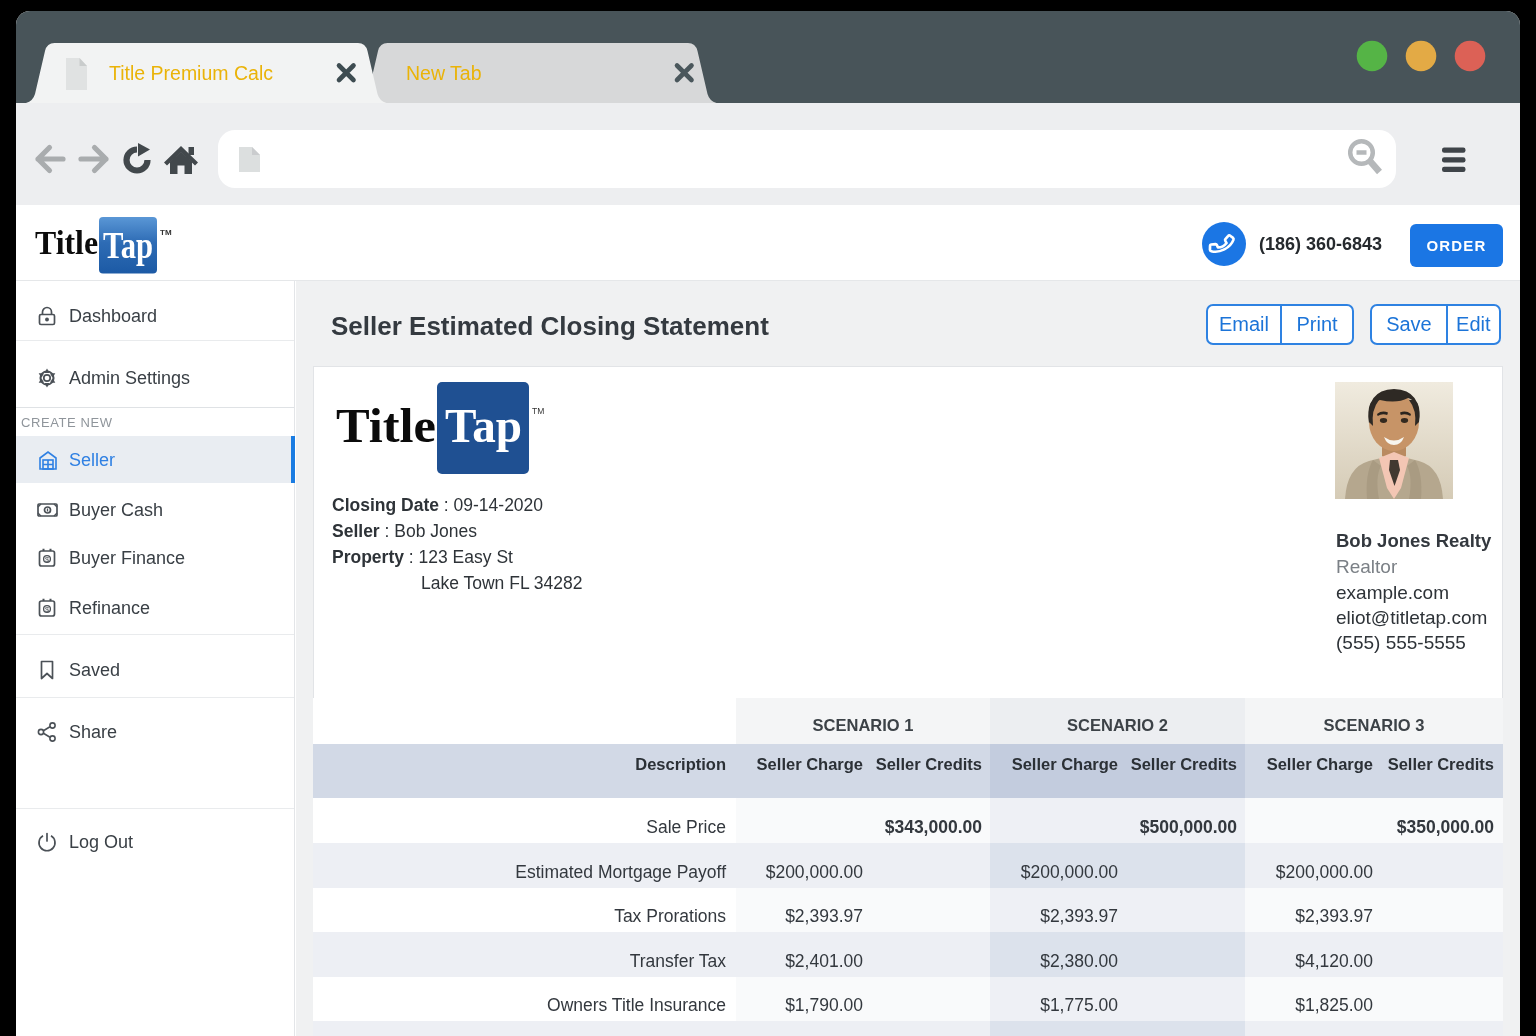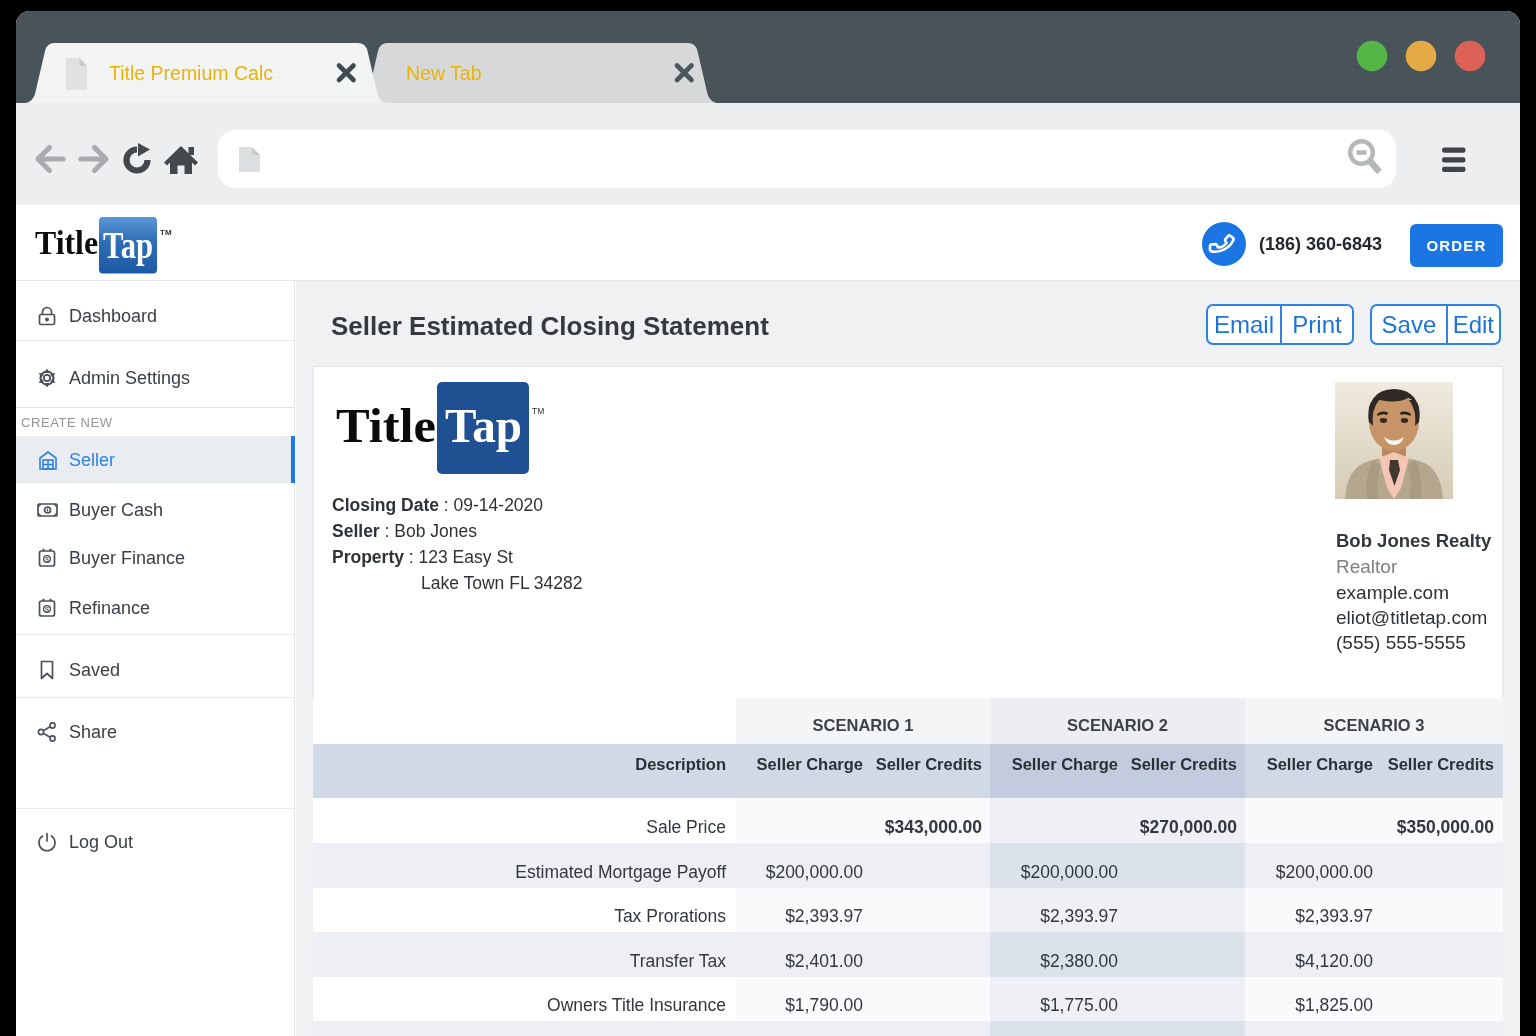--- a/index.html
+++ b/index.html
@@ -28,21 +28,21 @@
 .sdiv { position:absolute; left:0; width:278px; height:1px; background:#e9ebed; }
 #createnew { position:absolute; left:5px; top:134px; font-size:13px; color:#8f959b;
   letter-spacing:0.6px; }
 #sellerrow { position:absolute; left:0; top:155px; width:279px; height:47px; background:#e9edf2; }
 #sellerbar { position:absolute; right:0; top:0; width:4px; height:47px; background:#1a7ce2; }
 
 #content { position:absolute; left:280px; top:270px; width:1224px; height:755px; background:#f0f1f2; }
 #h1 { position:absolute; left:315px; top:300px; font-size:26px; font-weight:bold; color:#343a40; }
 .btngrp { position:absolute; top:293px; height:41px; display:flex;
   border:2px solid #2e82e2; border-radius:7px; background:#fff; overflow:hidden; }
-.btngrp .bt { font-size:24px; color:#1c74d8; text-align:center; line-height:37px; }
+.btngrp .bt { font-size:20px; color:#1c74d8; text-align:center; line-height:37px; }
 .btngrp .sep { width:2px; background:#2e82e2; }
 #card { position:absolute; left:297px; top:355px; width:1190px; height:700px;
   background:#fff; border:1px solid #e2e4e7; }
 .infoline { position:absolute; left:316px; font-size:17.5px; color:#2e3338; }
 .rline { position:absolute; left:1320px; font-size:19px; color:#2e3338; }
 
 #tbl { position:absolute; left:297px; top:687px; width:1190px; border-collapse:collapse;
   table-layout:fixed; }
 #tbl td, #tbl th { overflow:hidden; white-space:nowrap; }
 #tbl .sc th { padding-top:8px; } #tbl .sc { height:46px; font-size:16.5px; font-weight:normal; color:#3c4247;
@@ -317,21 +317,21 @@
           <th class="hd-b pd-c">Seller Charge</th>
           <th class="hd-b pd-r">Seller Credits</th>
           <th class="hd-a pd-c">Seller Charge</th>
           <th class="hd-a pd-r" style="padding-right:9px">Seller Credits</th>
         </tr>
 <tr class="bd" style="height:45px">
           <td class="w-d pd-d">Sale Price</td>
           <td class="w-a pd-c"></td>
           <td class="w-a pd-r">$343,000.00</td>
           <td class="w-b pd-c"></td>
-          <td class="w-b pd-r">$270,000.00</td>
+          <td class="w-b pd-r">$500,000.00</td>
           <td class="w-a pd-c"></td>
           <td class="w-a pd-r" style="padding-right:9px">$350,000.00</td>
         </tr>
 <tr class="bd" style="height:45px">
           <td class="st-a pd-d">Estimated Mortgage Payoff</td>
           <td class="st-a pd-c">$200,000.00</td>
           <td class="st-a pd-r"></td>
           <td class="st-b pd-c">$200,000.00</td>
           <td class="st-b pd-r"></td>
           <td class="st-a pd-c">$200,000.00</td>

